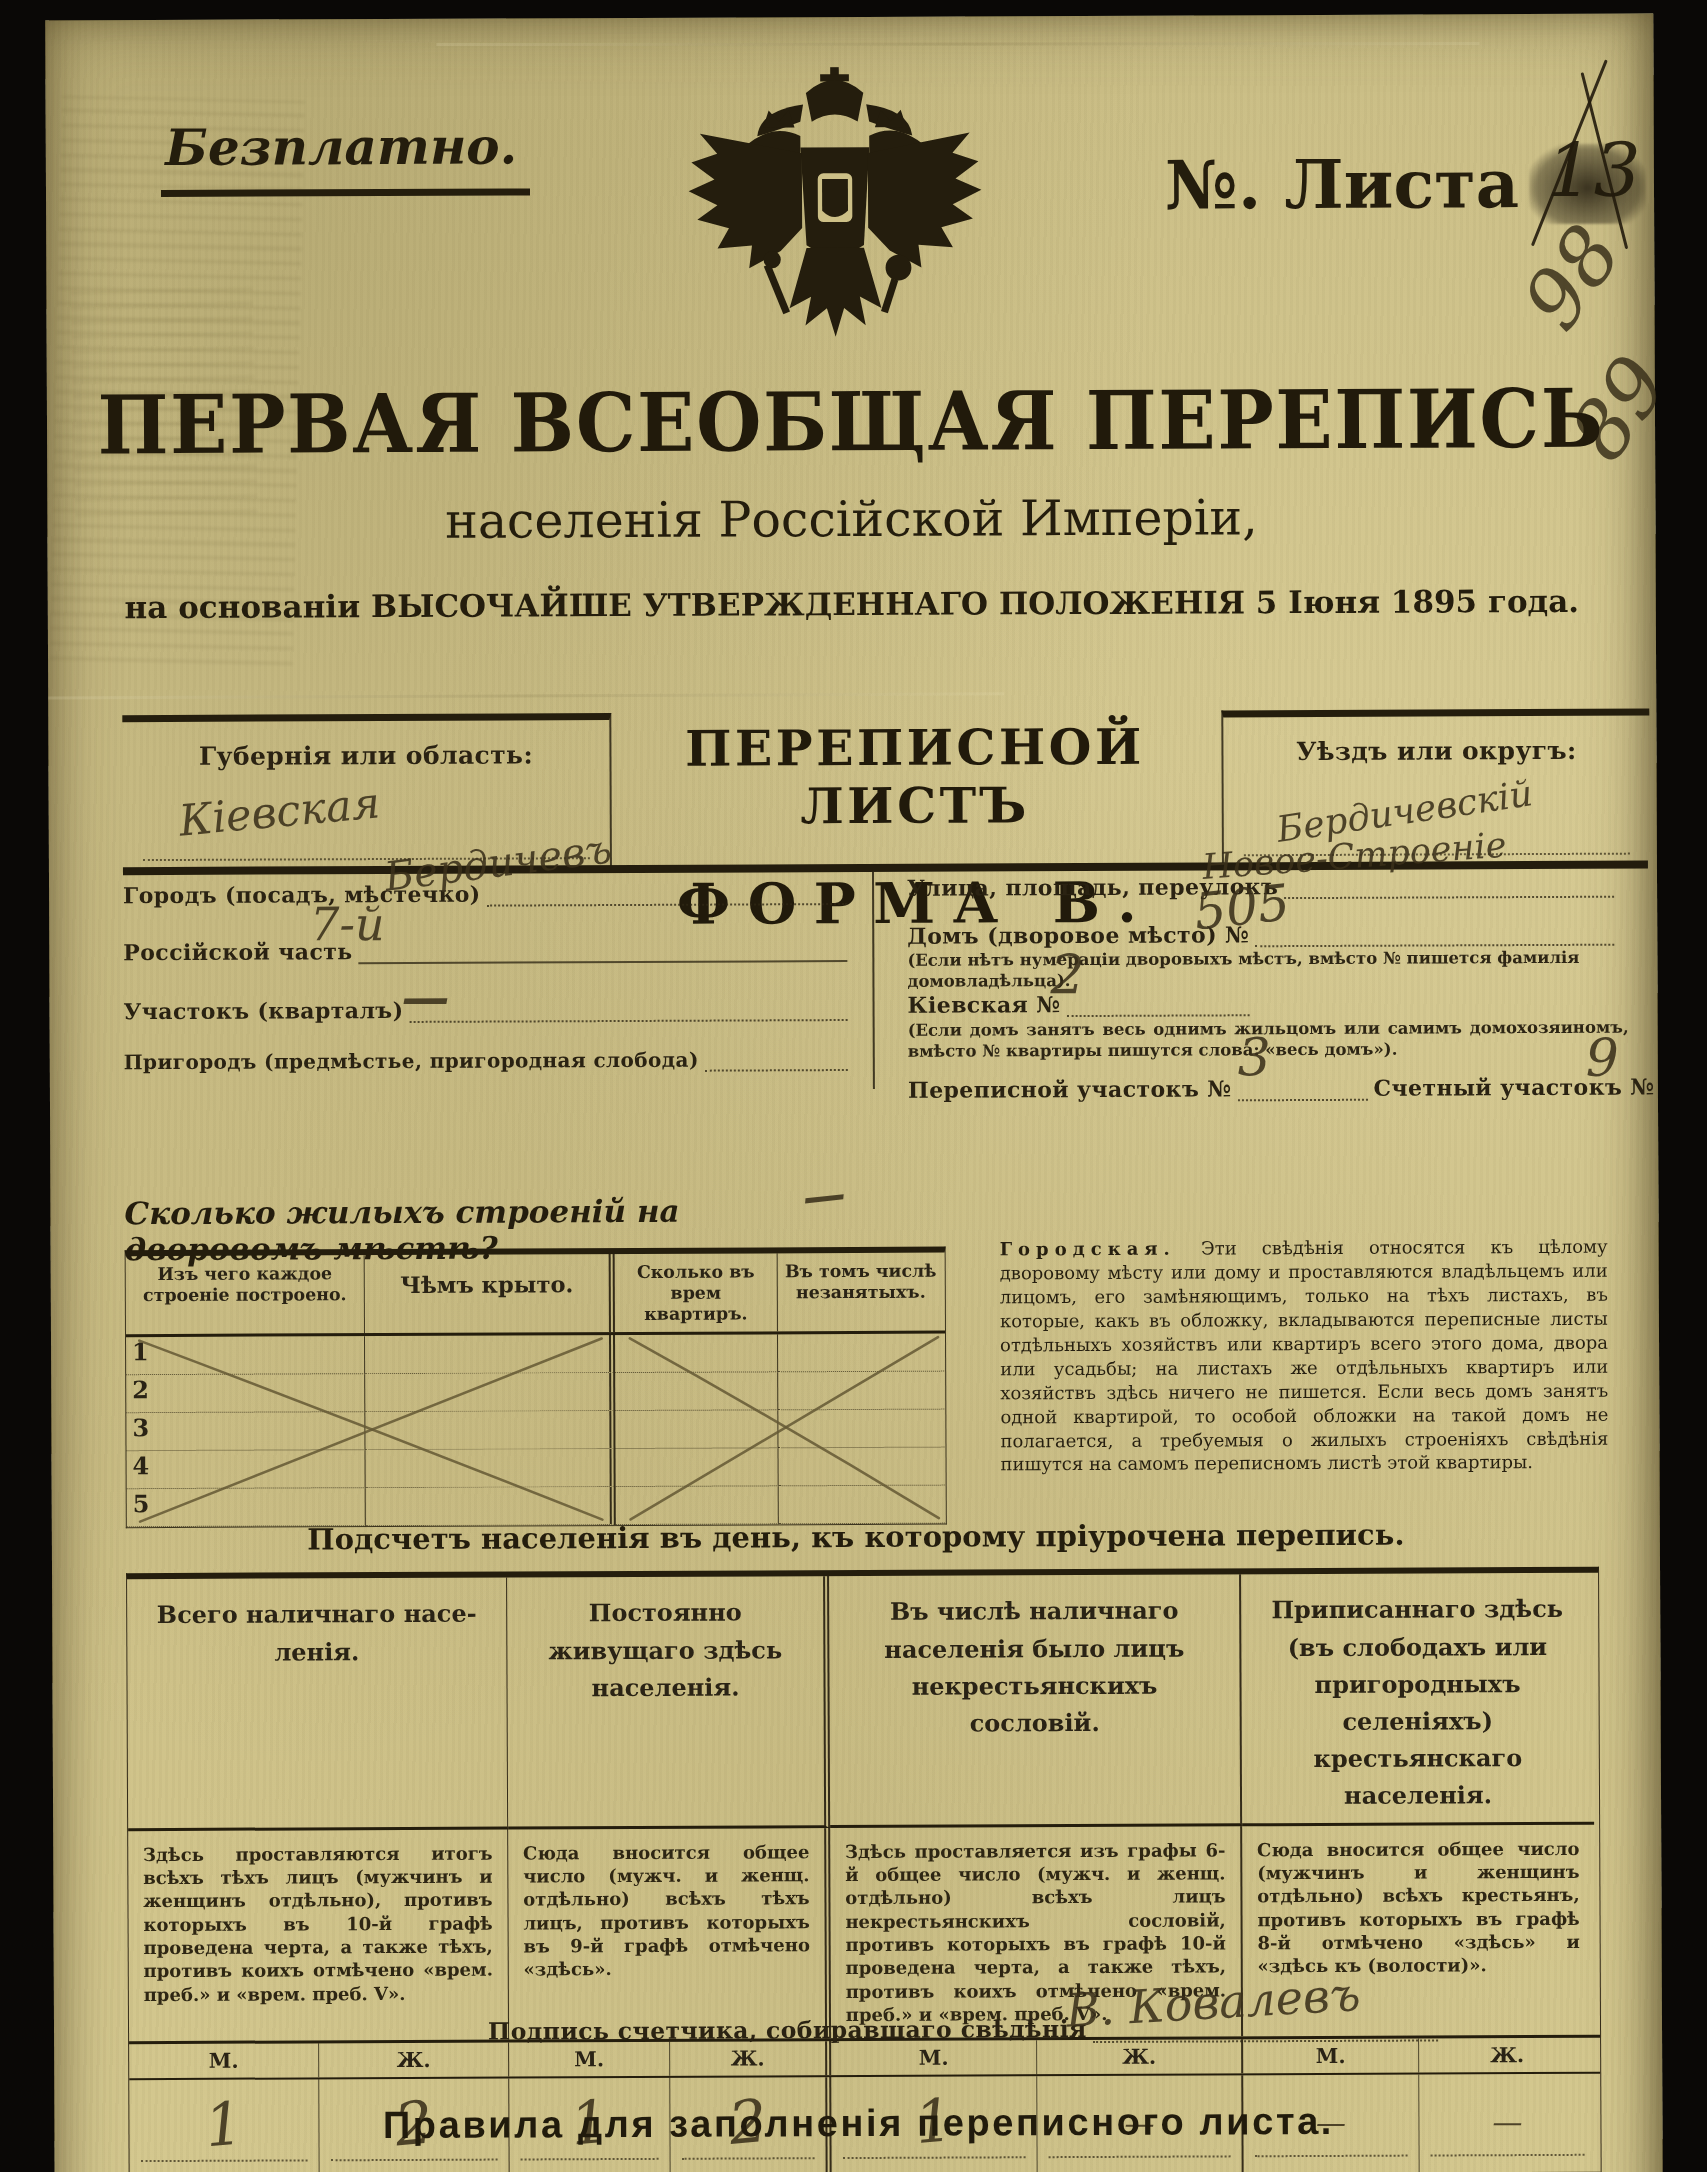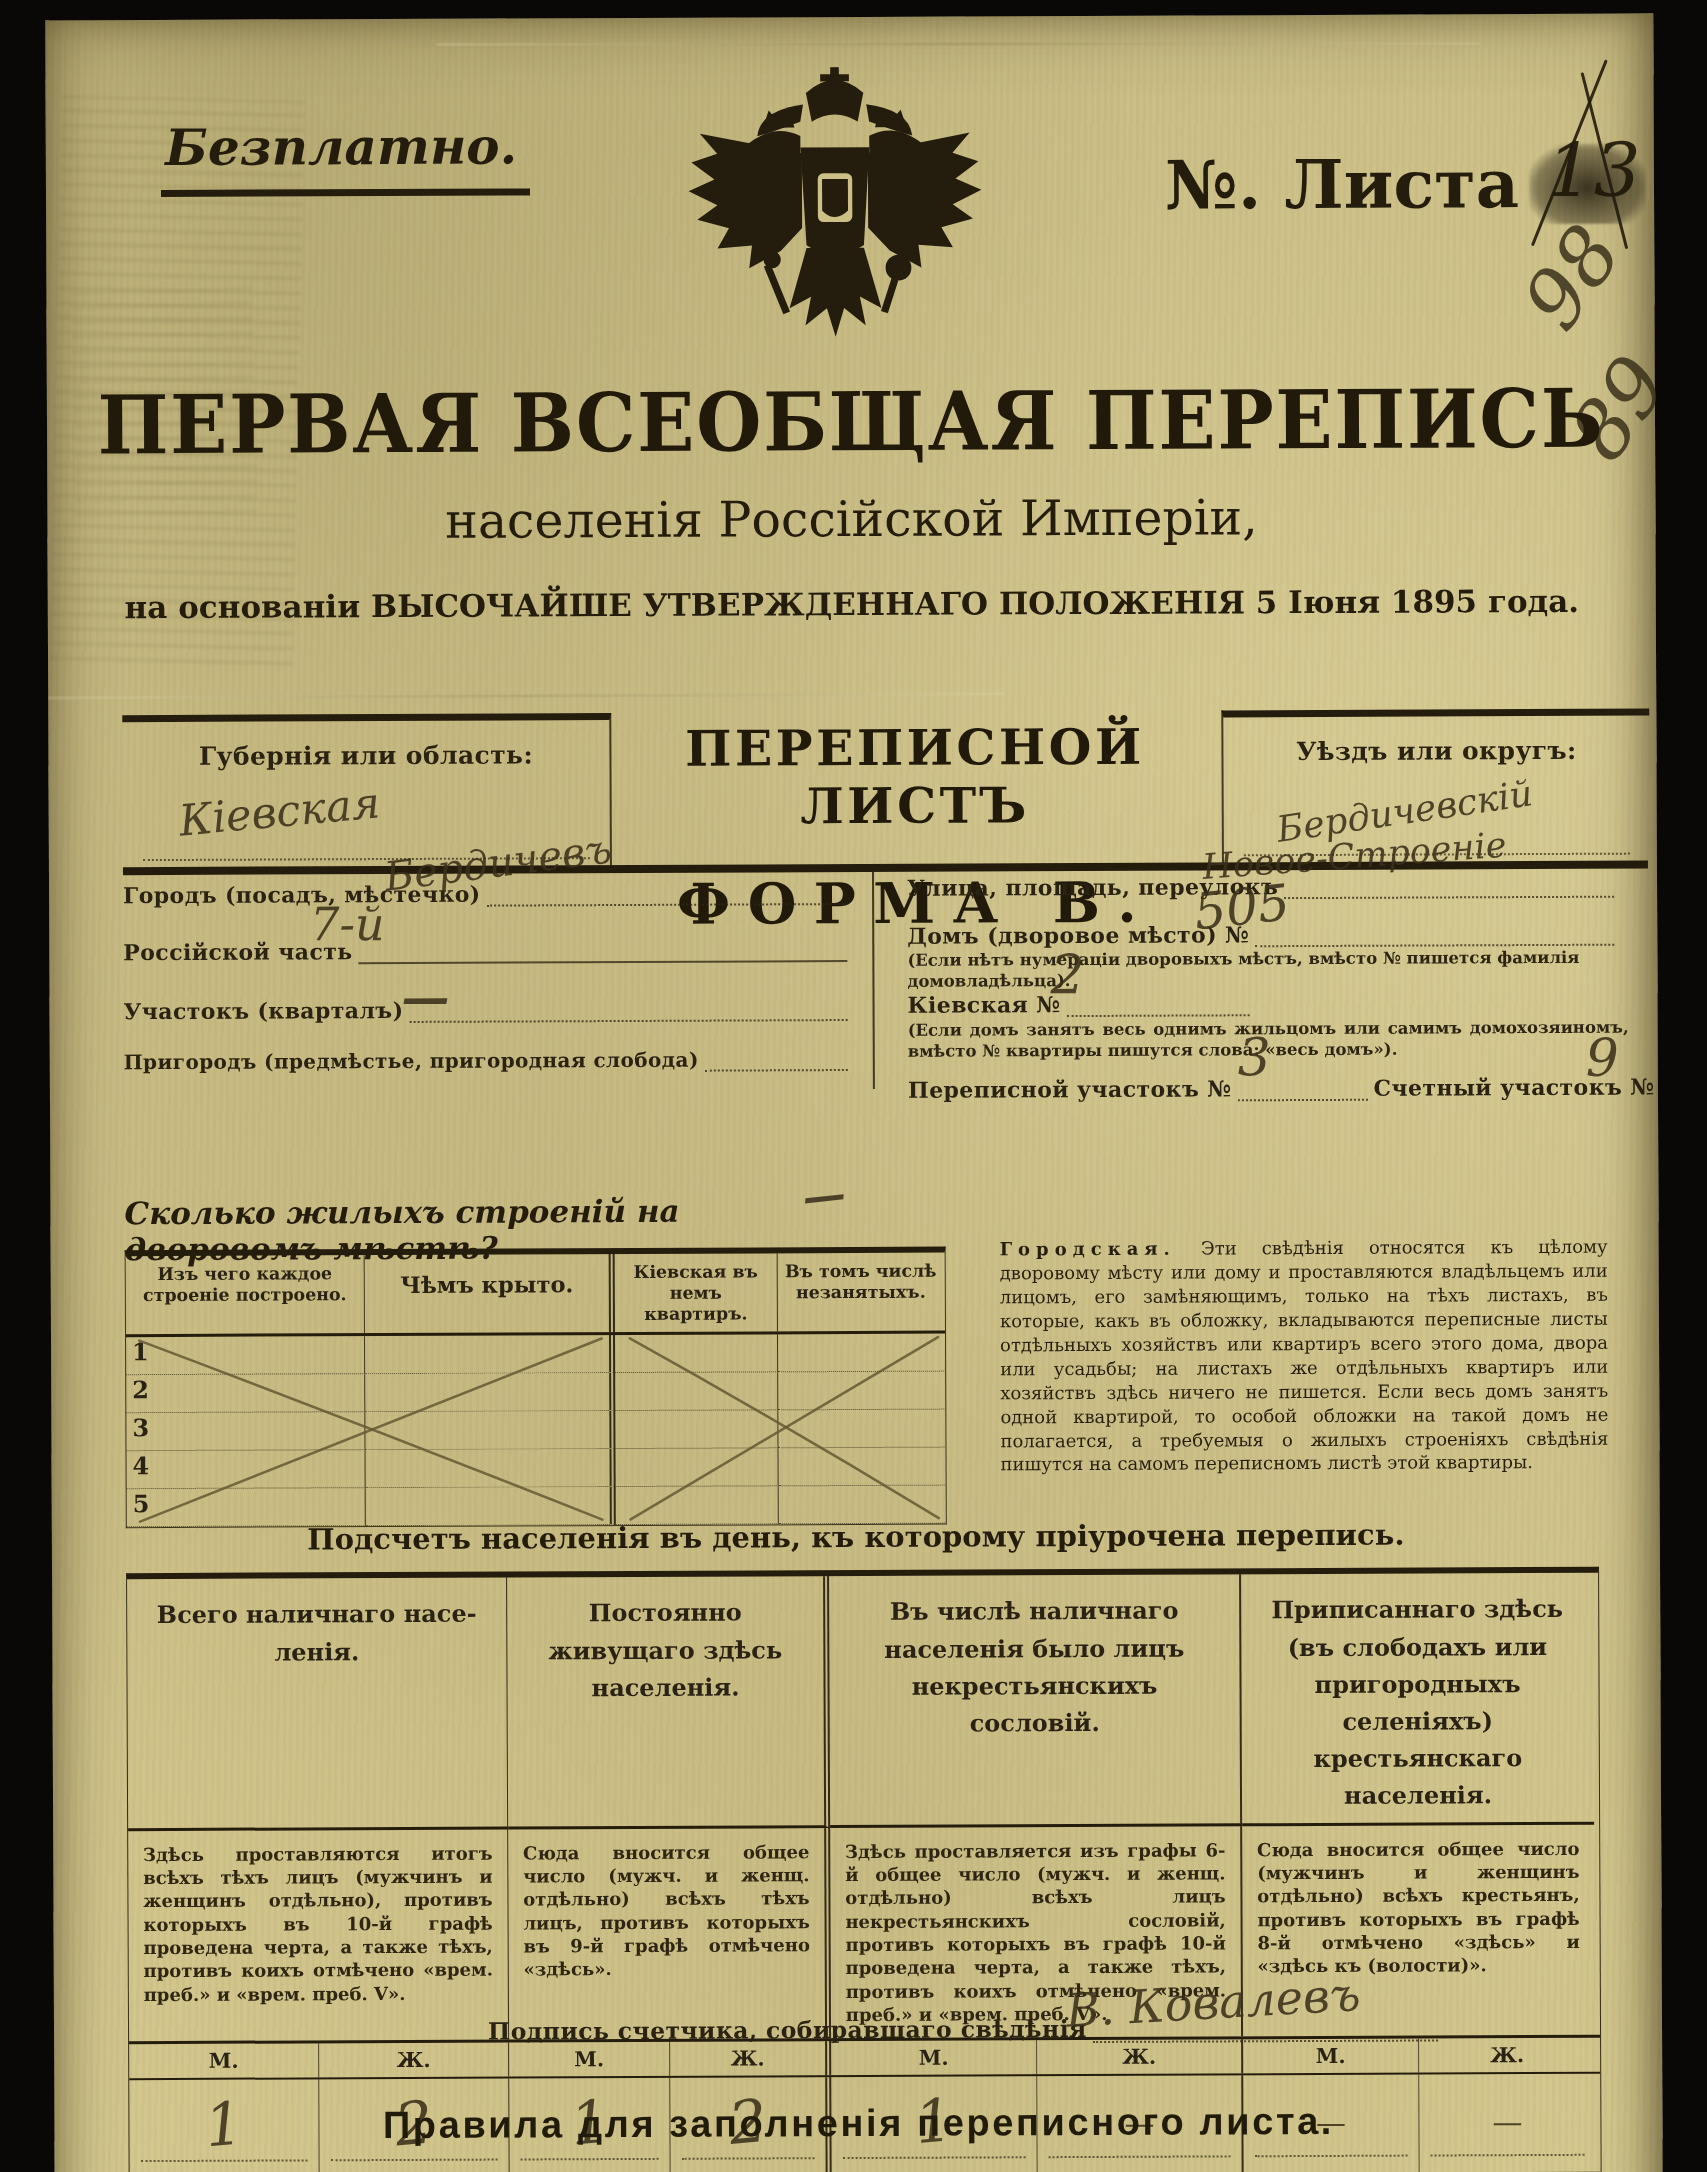--- a/index.html
+++ b/index.html
@@ -204,21 +204,21 @@
   <div class="frow" style="left:74px;top:1175px;width:765px;">
     <span class="qline">Сколько жилыхъ строеній на дворовомъ мѣстѣ?</span>
     <span class="leader"></span>
     <span class="hw" style="position:absolute;left:678px;top:-22px;font-size:43px;font-weight:bold;transform:rotate(-6deg);">—</span>
   </div>
 
   <div class="btable">
     <div class="bt-head">
       <div class="bt-c1" style="font-size:17.4px;font-weight:bold;padding-left:6px;">Изъ чего каждое строеніе построено.</div>
       <div class="bt-c2" style="font-size:22.6px;padding-top:17.4px;">Чѣмъ крыто.</div>
-      <div class="bt-c3" style="font-size:17.4px;">Кіевская въ немъ квартиръ.</div>
+      <div class="bt-c3" style="font-size:17.4px;">Сколько въ врем квартиръ.</div>
       <div style="font-size:17.4px;">Въ томъ числѣ незанятыхъ.</div>
     </div>
     <div class="bt-body">
       <div class="bt-row">
         <div class="bt-c1">1</div>
           <div class="bt-c2"></div>
           <div class="bt-c3"></div>
           <div></div>
       </div>
       <div class="bt-row">

